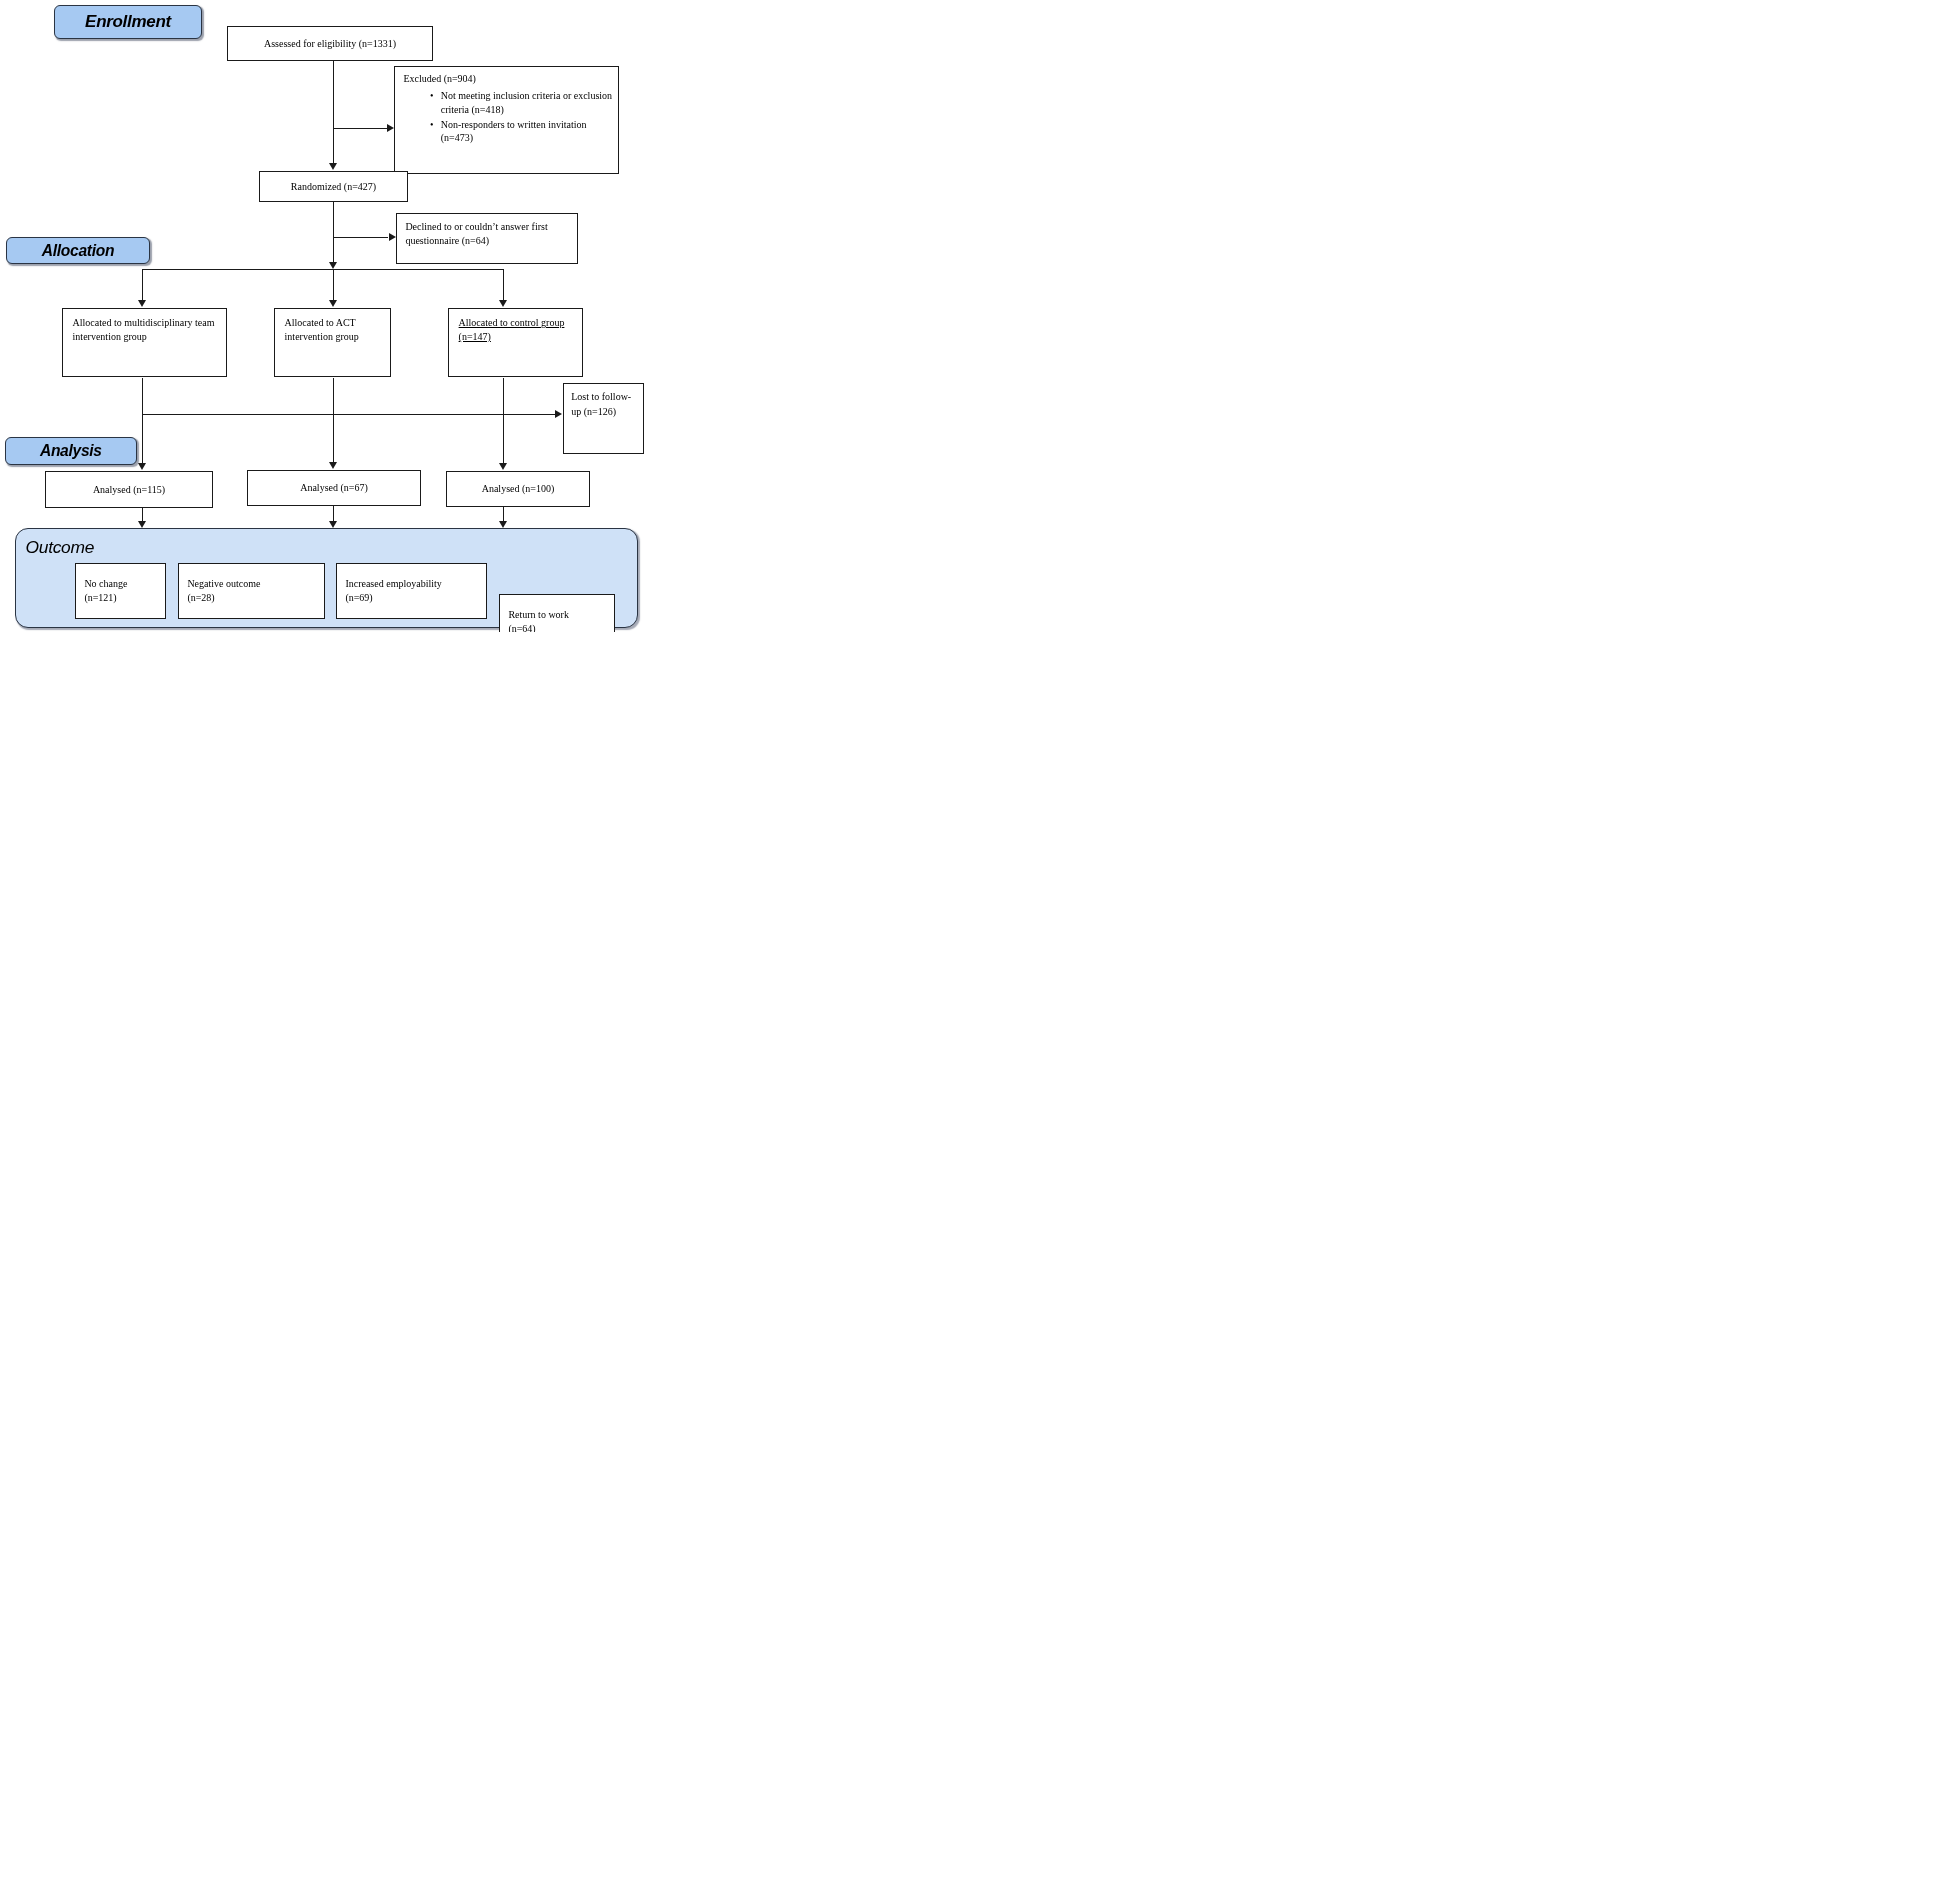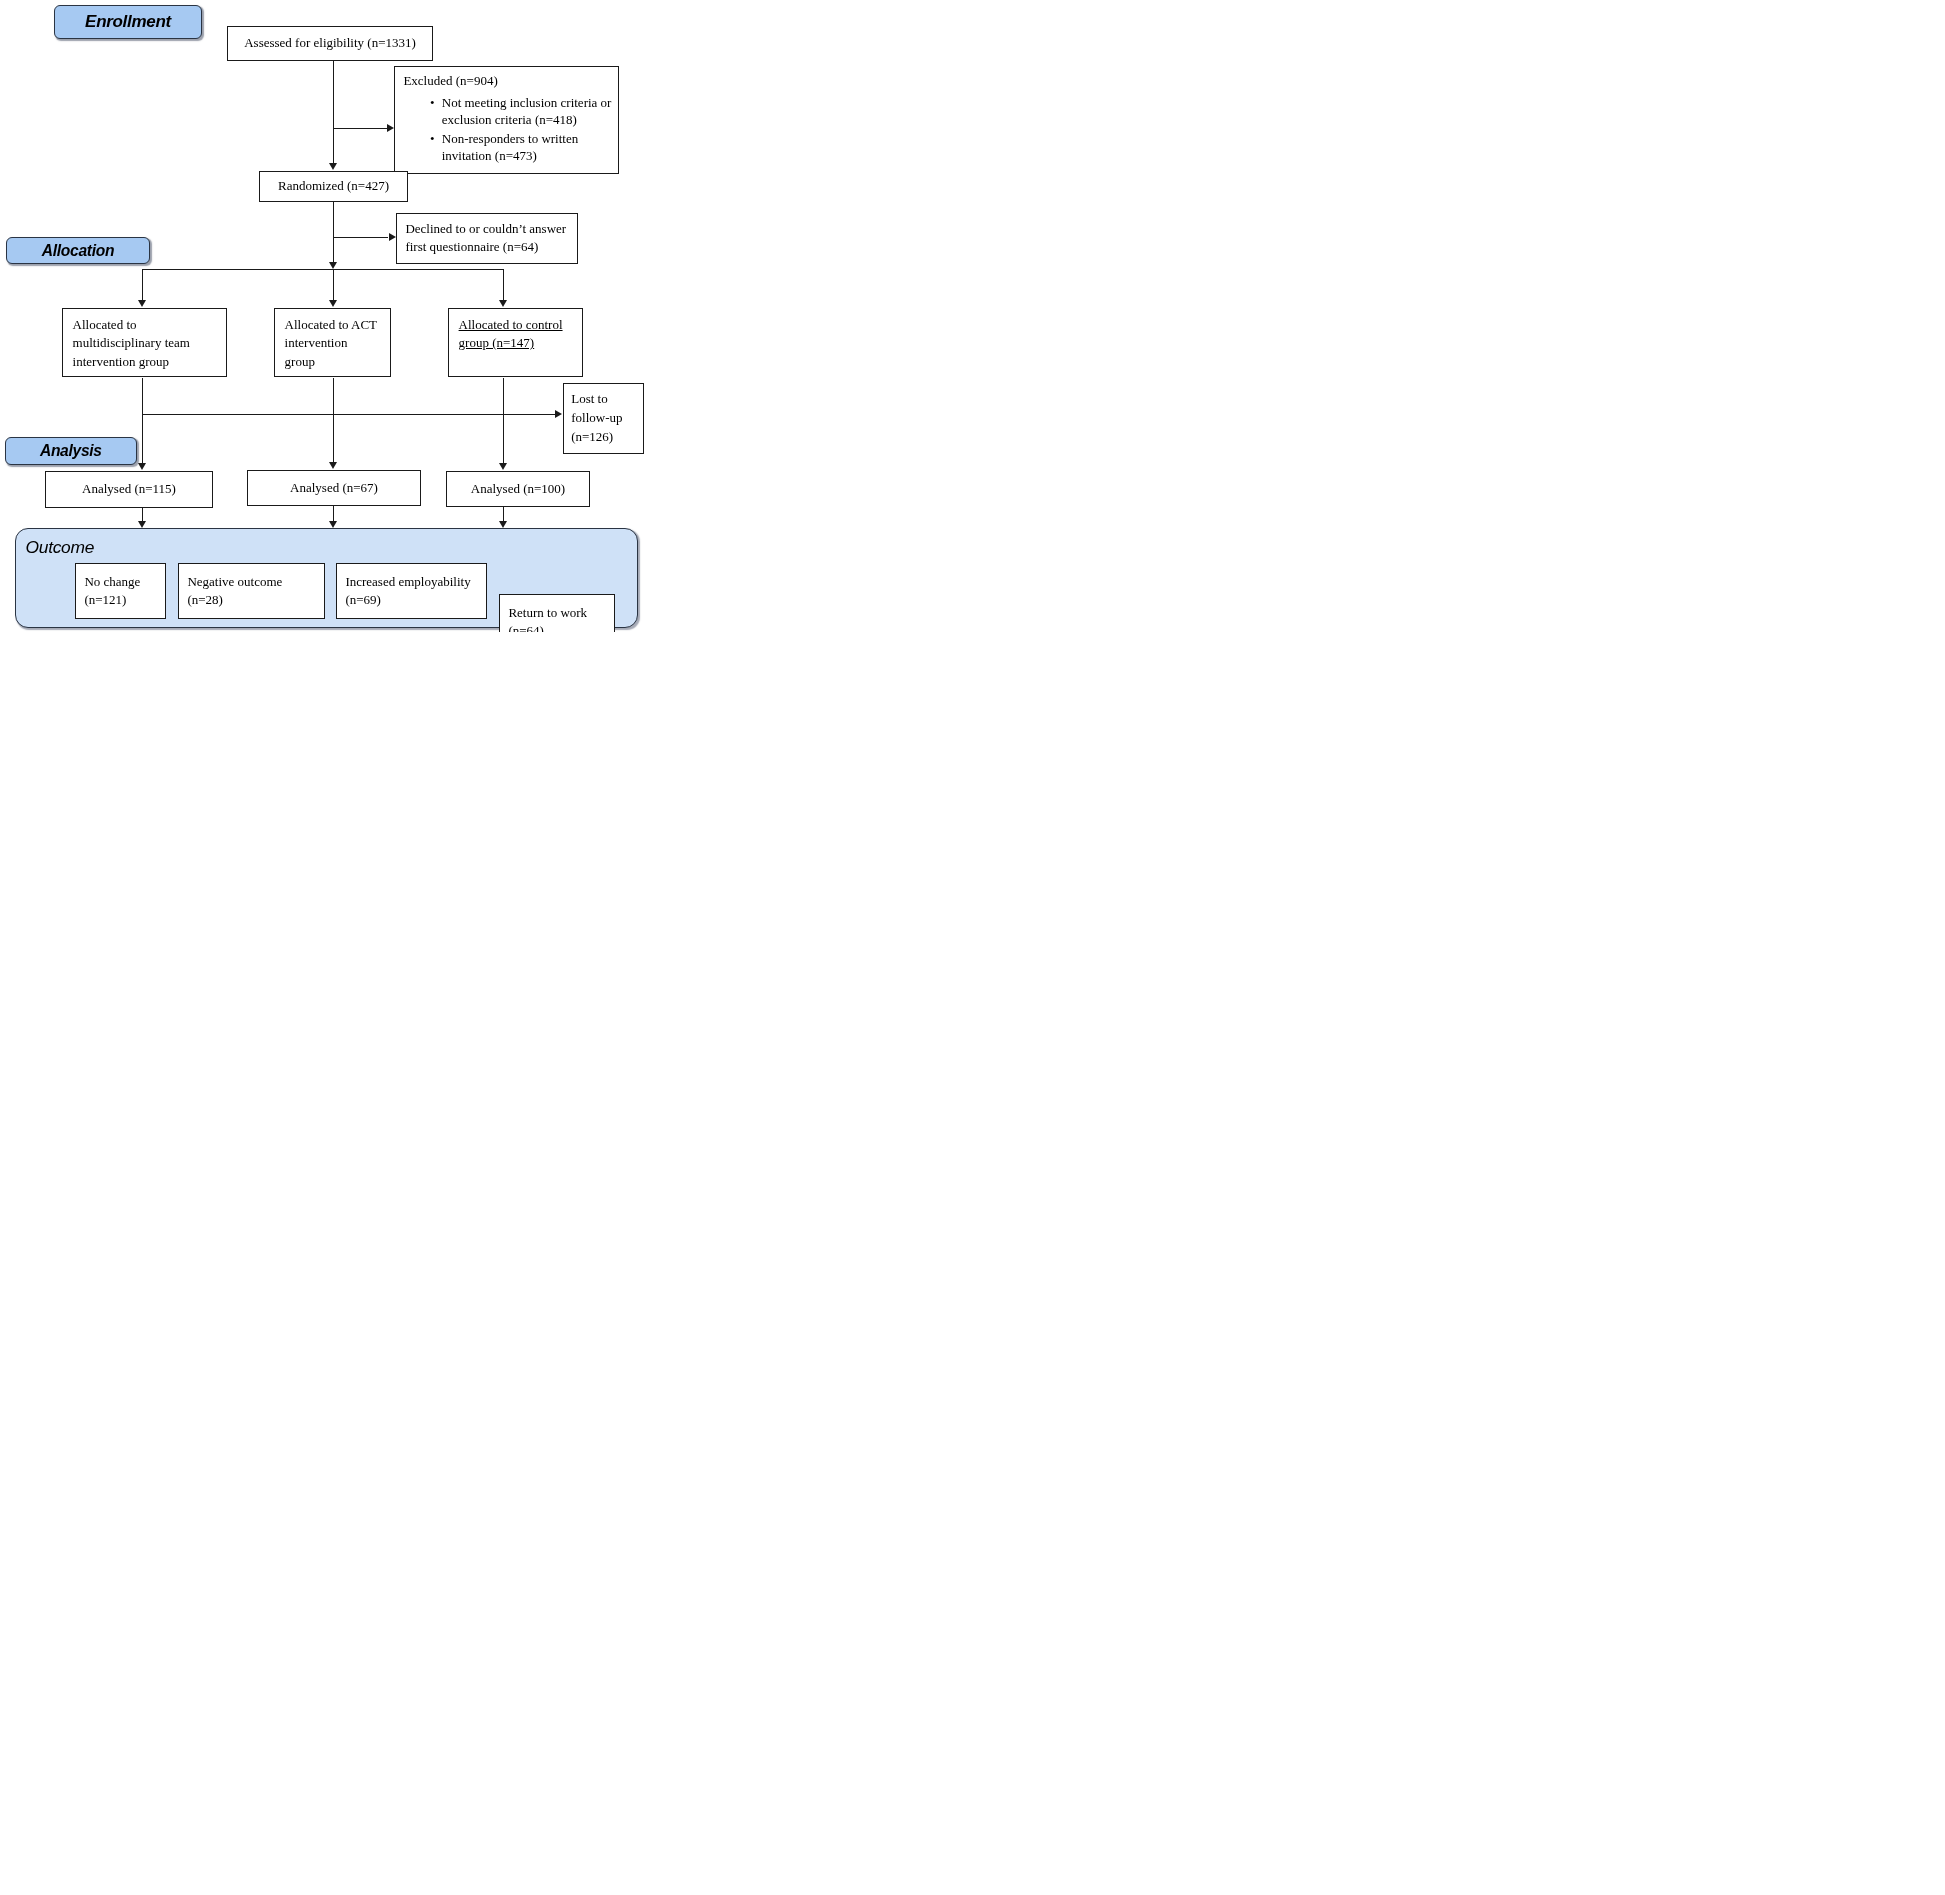--- a/index.html
+++ b/index.html
@@ -9,21 +9,21 @@
     background:#ffffff;
     font-family:"Liberation Serif", serif;
     color:#000;
   }
   
   .box {
     position:absolute;
     box-sizing:border-box;
     background:var(--box-fill,#fff);
     border:1.2px solid var(--line,#1a1a1a);
-    font-size:13px; line-height:1.4;
+    font-size:10px; line-height:1.4;
   }
   .center { display:flex; align-items:center; justify-content:center; text-align:center; }
   .padded { padding:7.2px 9.6px; }
   .vcenter-left { display:flex; flex-direction:column; justify-content:center; align-items:flex-start; padding:3.6px 8.4px; }
   
   .stage {
     position:absolute; box-sizing:border-box;
     background:var(--stage-fill,#a6c9f2);
     border:1.5px solid var(--border-dark,#2a3443);
     border-radius:6px;

